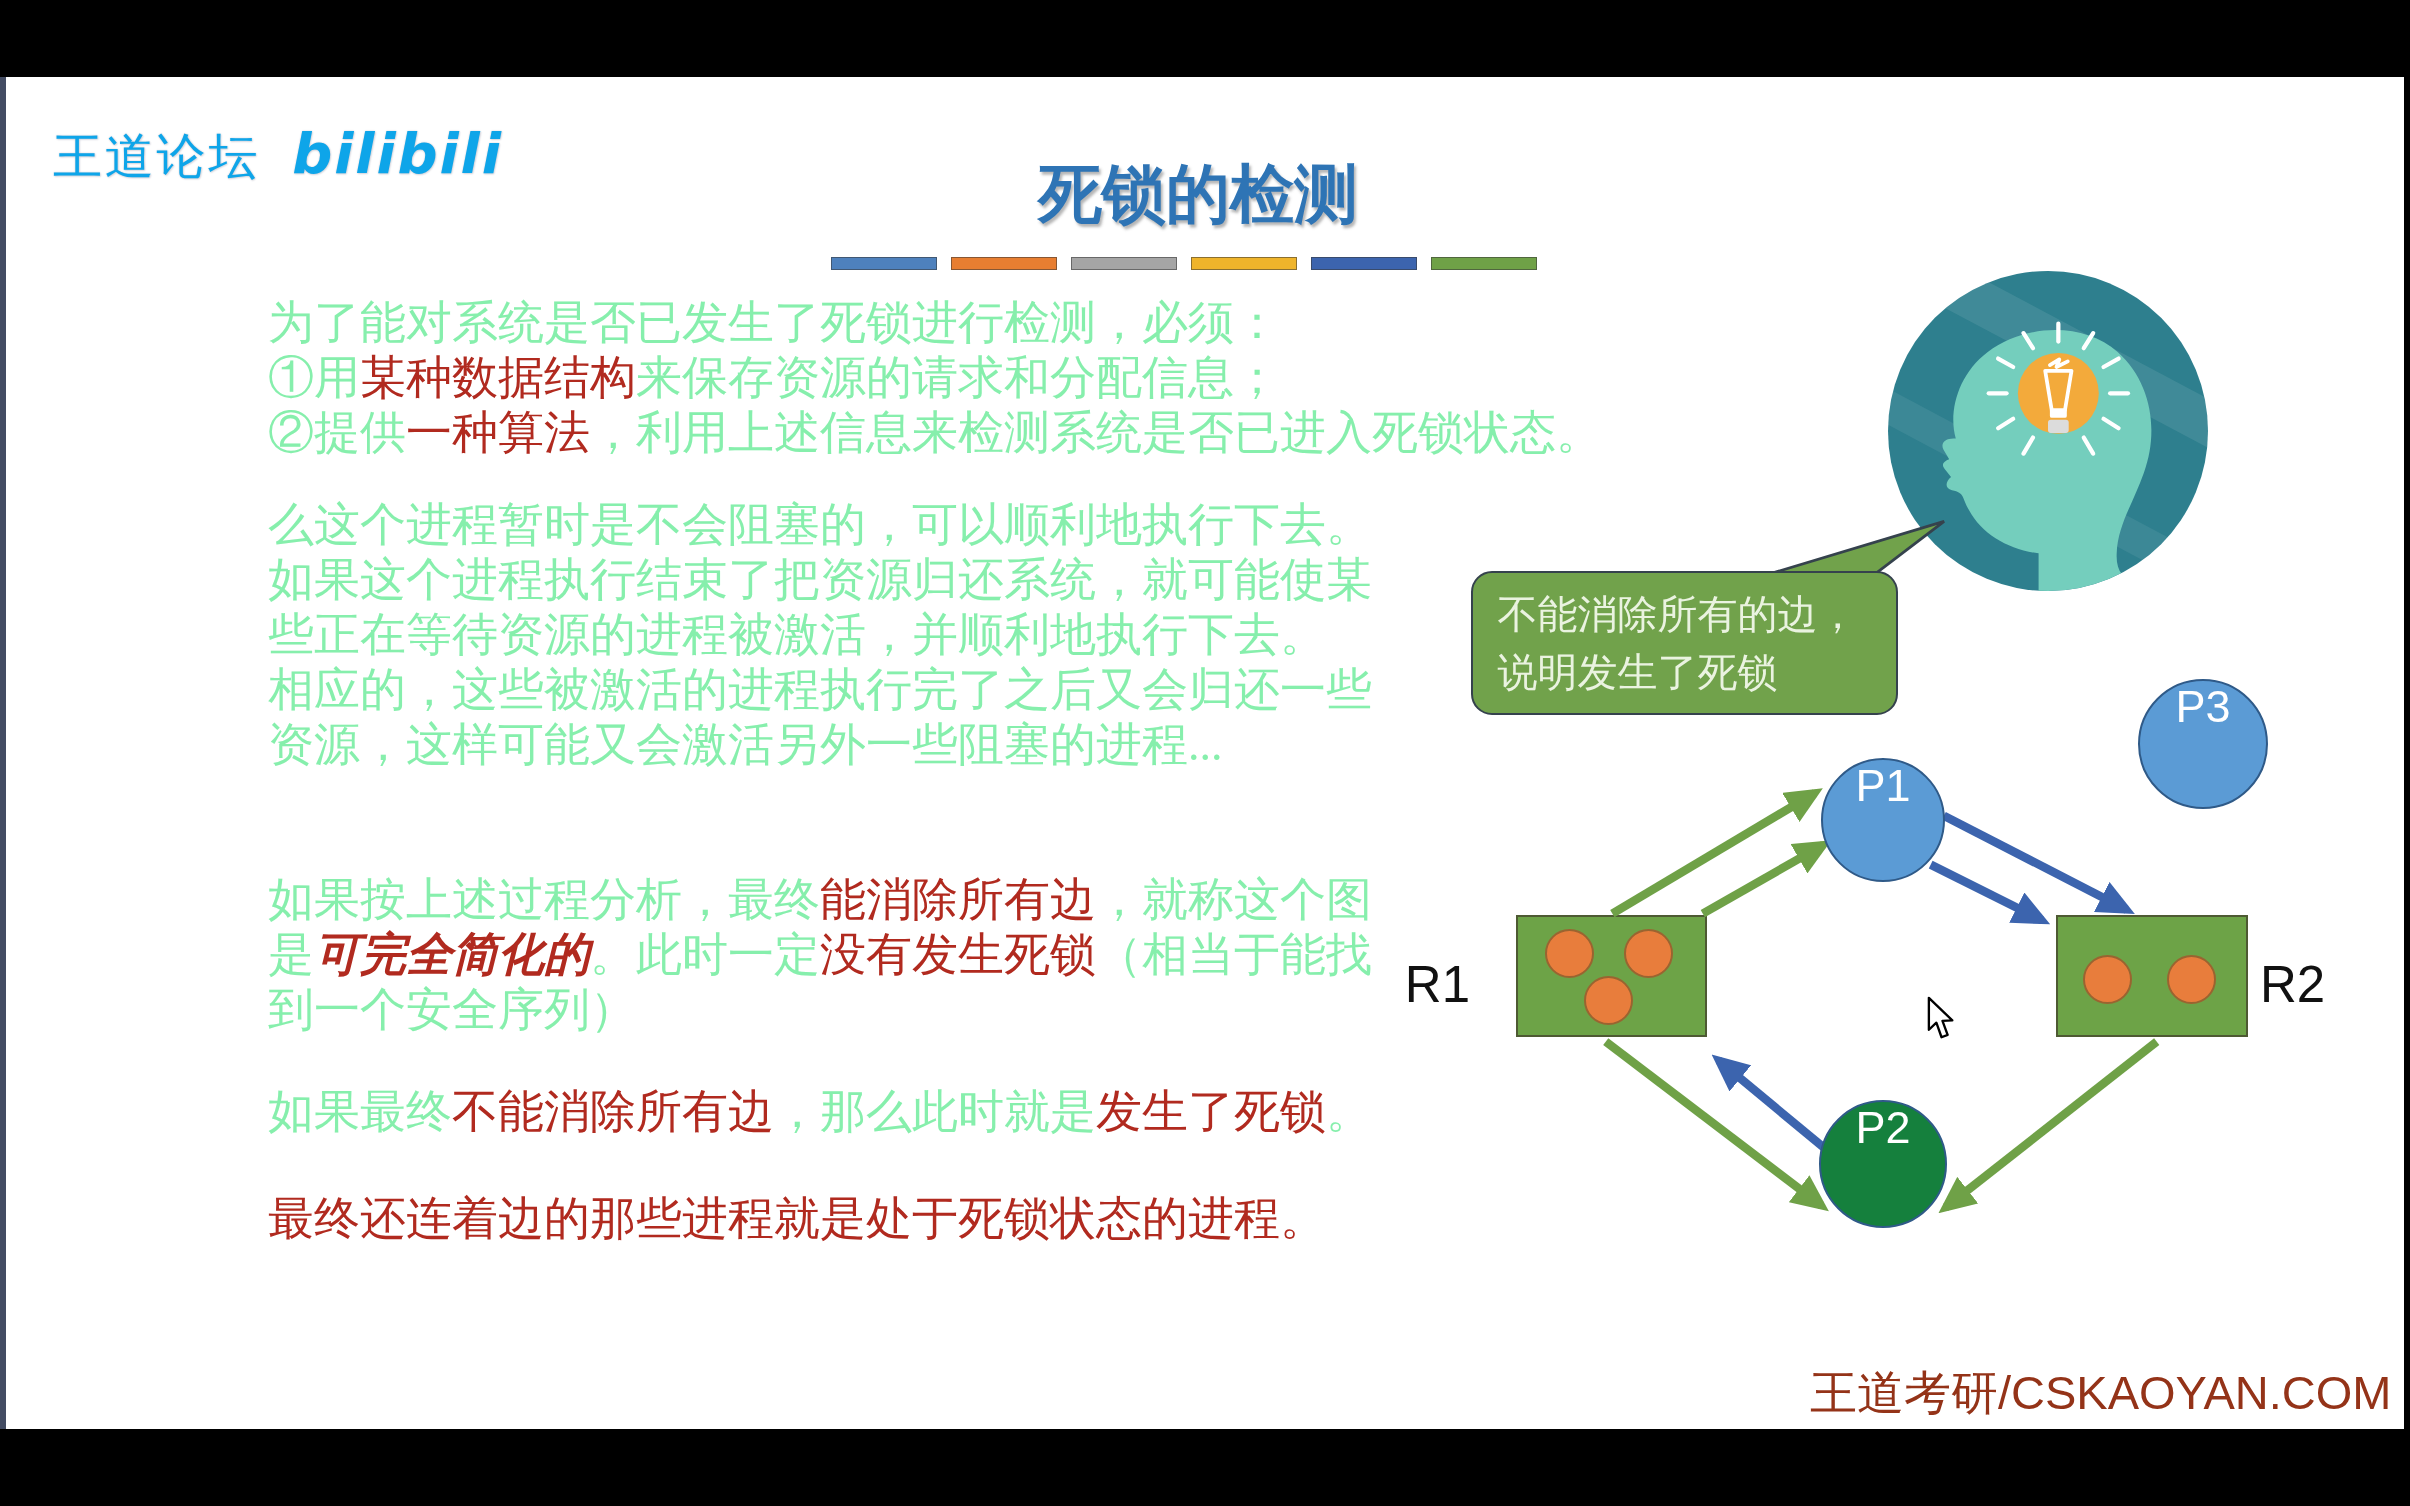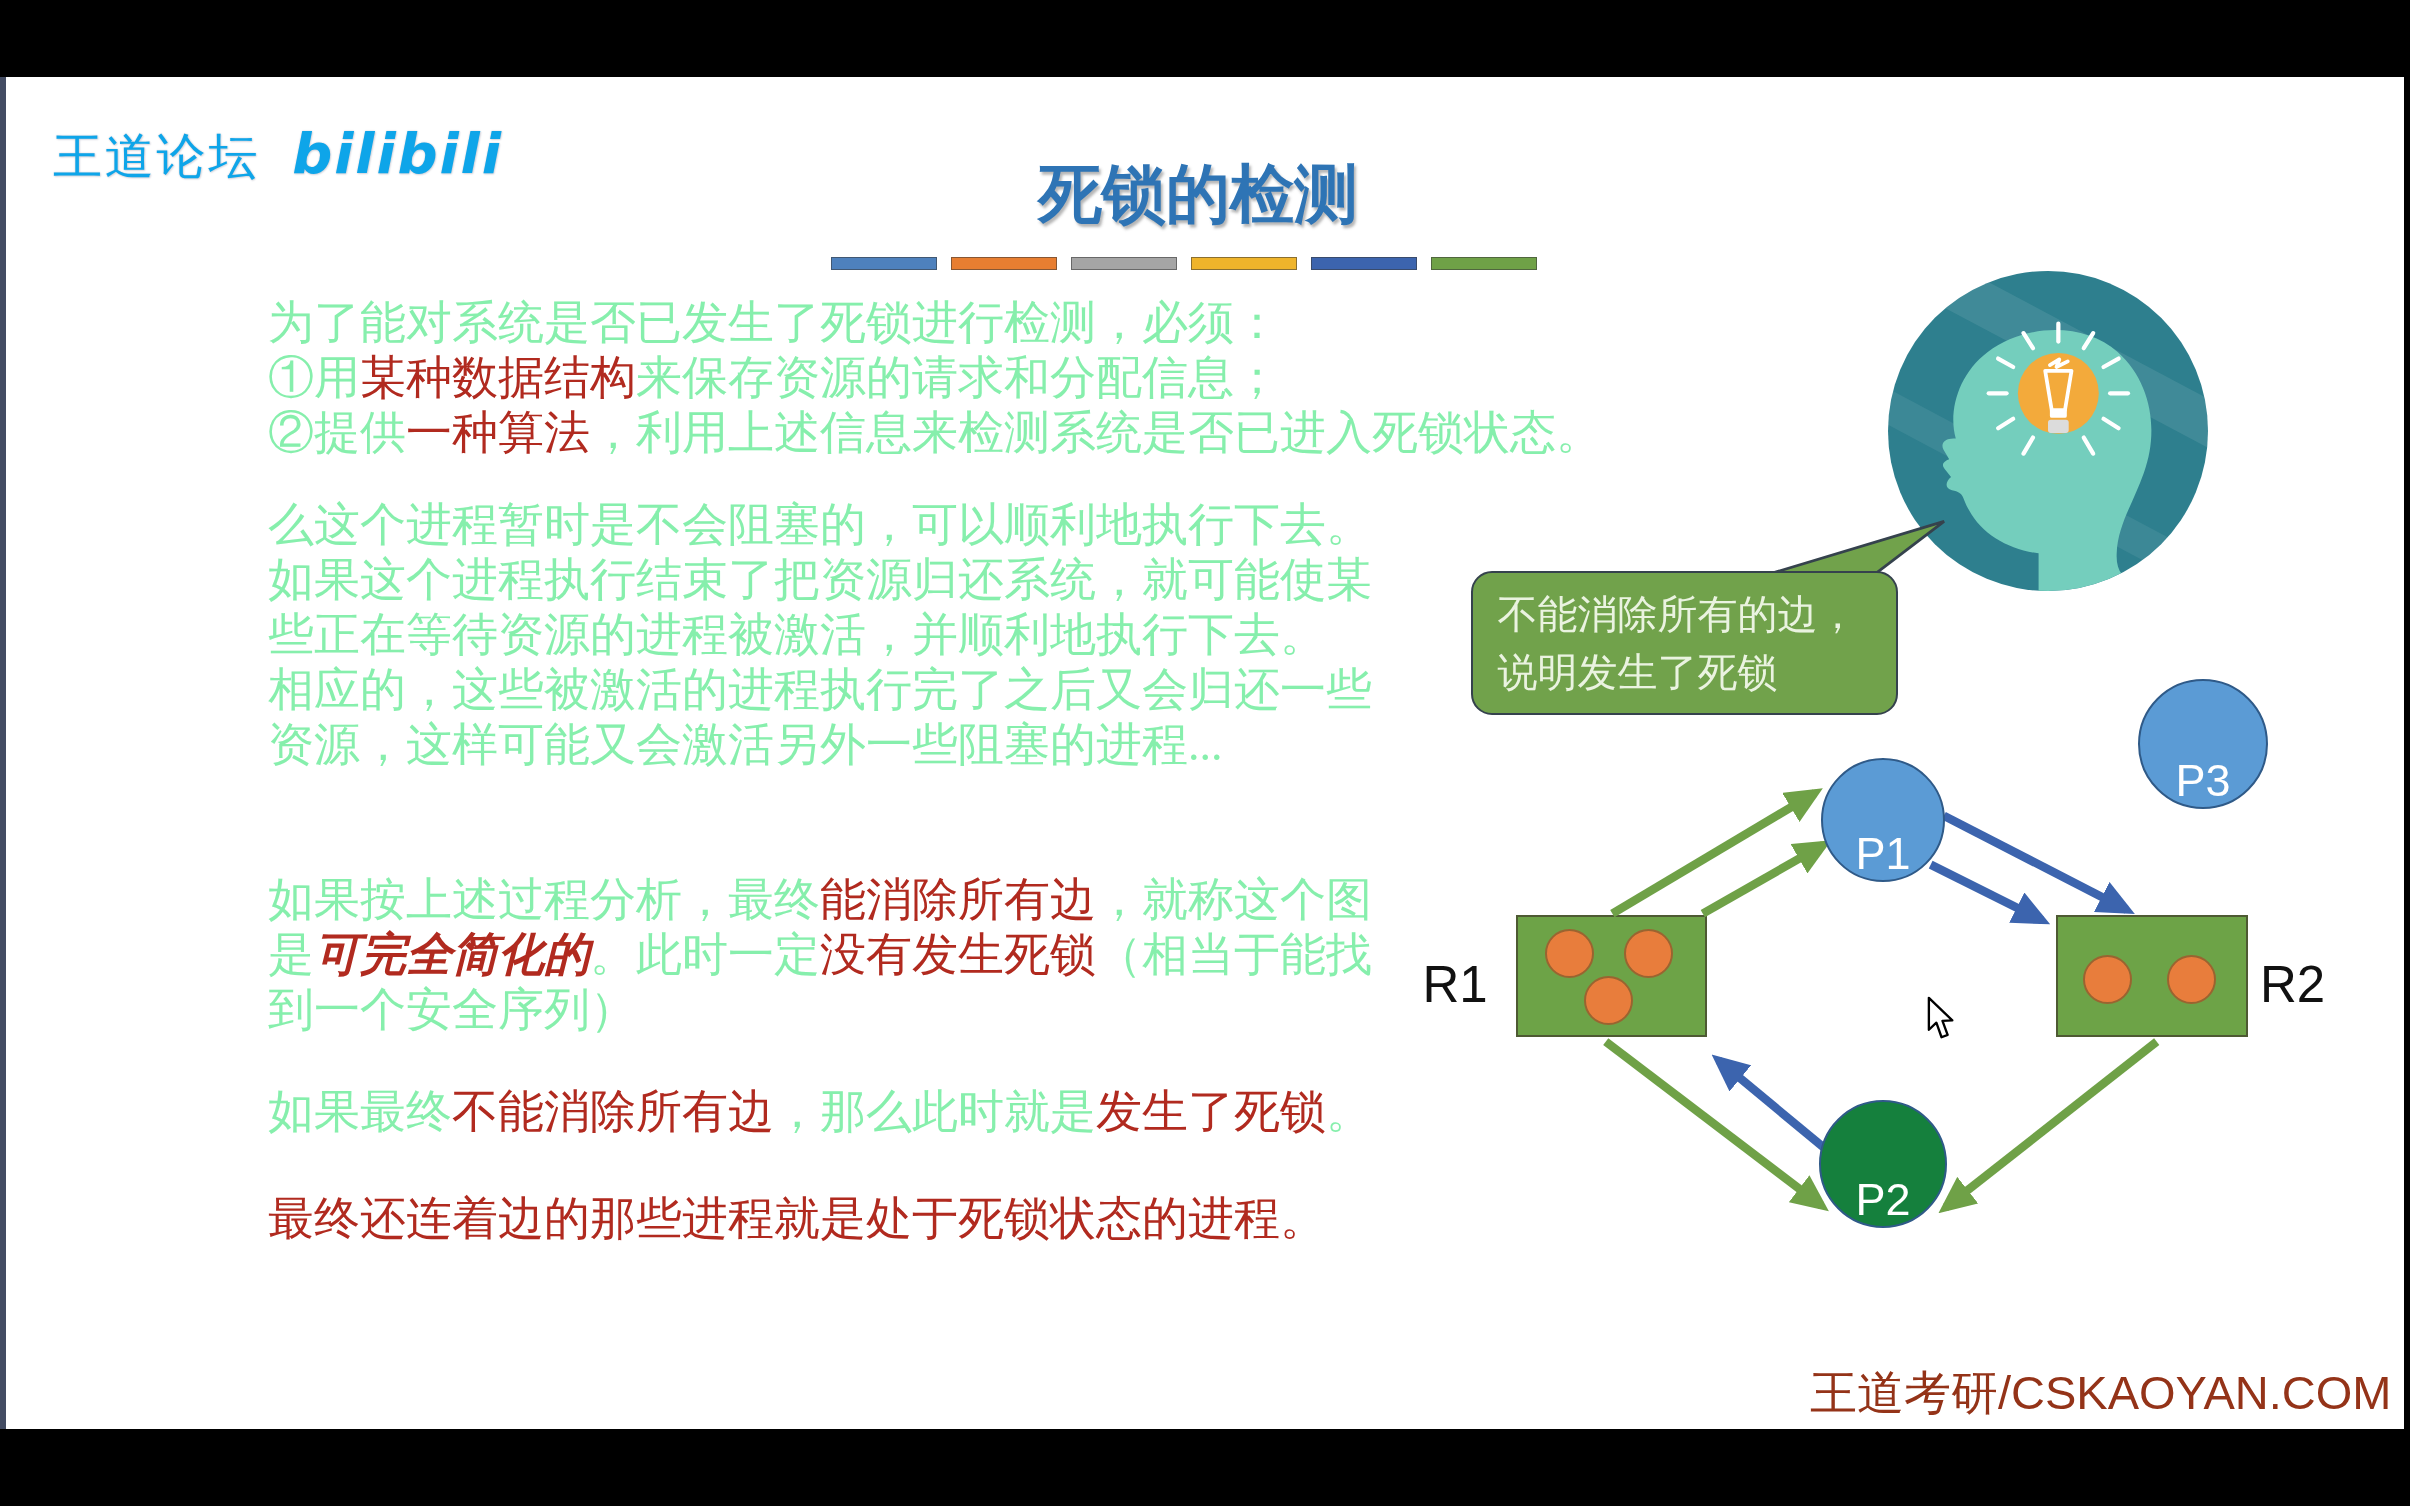--- a/index.html
+++ b/index.html
@@ -29,21 +29,21 @@
 
   .bubble{position:absolute;left:1471px;top:571px;width:427px;height:144px;box-sizing:border-box;
           background:#71A24B;border:2.8px solid #35424D;border-radius:21px;z-index:6;
           display:flex;flex-direction:column;justify-content:center;padding-left:24.5px;}
   .bubble .bline{font-size:40px;line-height:58px;color:#EAF3E0;white-space:nowrap;
           font-family:"DejaVu Serif","Liberation Serif",serif;}
   .bubble-tail{position:absolute;left:1695px;top:508px;z-index:5;}
 
   .head-illu{position:absolute;left:1888px;top:271px;z-index:2;}
 
-  .pnode{position:absolute;border-radius:50%;display:flex;align-items:flex-end;justify-content:center;
+  .pnode{position:absolute;border-radius:50%;display:flex;align-items:flex-start;justify-content:center;
          box-sizing:border-box;z-index:8;}
   .pnode span{color:#fff;font-size:45px;font-family:"Liberation Sans",sans-serif;}
   .rnode{position:absolute;box-sizing:border-box;z-index:3;}
   .rdot{position:absolute;border-radius:50%;box-sizing:border-box;}
   .rlabel{position:absolute;font-size:51px;color:#111;font-family:"Liberation Sans",sans-serif;
           white-space:nowrap;z-index:4;}
   #edges{position:absolute;left:0;top:0;z-index:7;pointer-events:none;}
 
   .footer{position:absolute;left:1810px;top:1362px;font-size:47px;color:#943318;white-space:nowrap;
           font-family:"Liberation Sans",sans-serif;}
@@ -140,21 +140,21 @@
   <div class="bubble">
     <div class="bline">不能消除所有的边，</div>
     <div class="bline">说明发生了死锁</div>
   </div>
 
   <div id="graph">
       <div class="rnode" style="left: 1516px; top: 915px; width: 191px; height: 122px; background: rgb(109, 163, 71); border: 2.8px solid rgb(78, 90, 51);"></div>
       <div class="rdot" style="left: 1545px; top: 929px; width: 49px; height: 49px; background: rgb(232, 125, 60); border: 2.8px solid rgb(154, 100, 48); position: absolute; z-index: 4;"></div>
       <div class="rdot" style="left: 1624px; top: 929px; width: 49px; height: 49px; background: rgb(232, 125, 60); border: 2.8px solid rgb(154, 100, 48); position: absolute; z-index: 4;"></div>
       <div class="rdot" style="left: 1584px; top: 976px; width: 49px; height: 49px; background: rgb(232, 125, 60); border: 2.8px solid rgb(154, 100, 48); position: absolute; z-index: 4;"></div>
-      <div class="rlabel" style="left: 1408px; top: 955px; width: 94px; text-align: center;">R1</div>
+      <div class="rlabel" style="left: 1376px; top: 955px; width: 94px; text-align: right;">R1</div>
       <div class="rnode" style="left: 2056px; top: 915px; width: 192px; height: 122px; background: rgb(109, 163, 71); border: 2.8px solid rgb(78, 90, 51);"></div>
       <div class="rdot" style="left: 2083px; top: 955px; width: 49px; height: 49px; background: rgb(232, 125, 60); border: 2.8px solid rgb(154, 100, 48); position: absolute; z-index: 4;"></div>
       <div class="rdot" style="left: 2167px; top: 955px; width: 49px; height: 49px; background: rgb(232, 125, 60); border: 2.8px solid rgb(154, 100, 48); position: absolute; z-index: 4;"></div>
       <div class="rlabel" style="left: 2260px; top: 955px;">R2</div>
       <div class="pnode" style="left: 1821px; top: 758px; width: 124px; height: 124px; background: rgb(91, 155, 213); border: 2.8px solid rgb(47, 90, 136);">
         <span>P1</span>
       </div>
       <div class="pnode" style="left: 1819px; top: 1100px; width: 128px; height: 128px; background: #15803d; border: 2.8px solid rgb(47, 90, 136);">
         <span>P2</span>
       </div>

